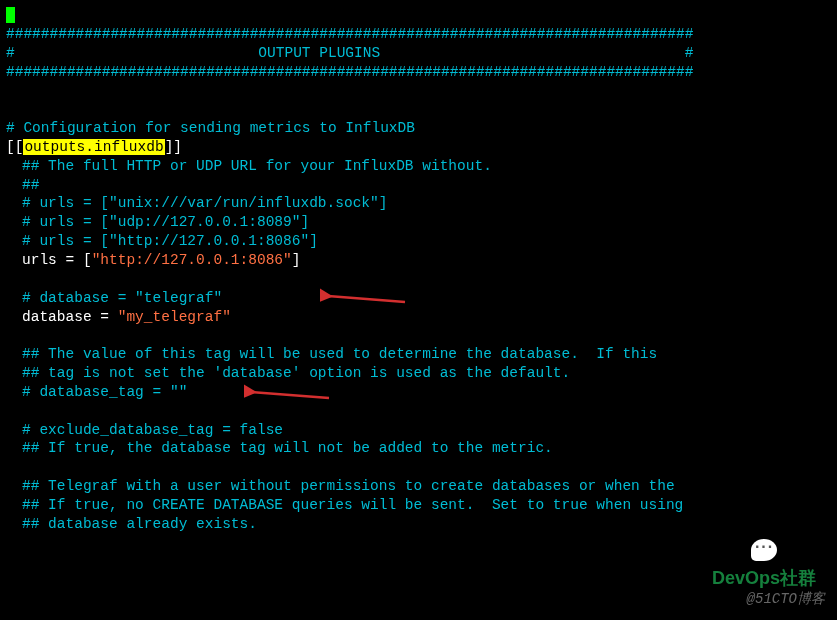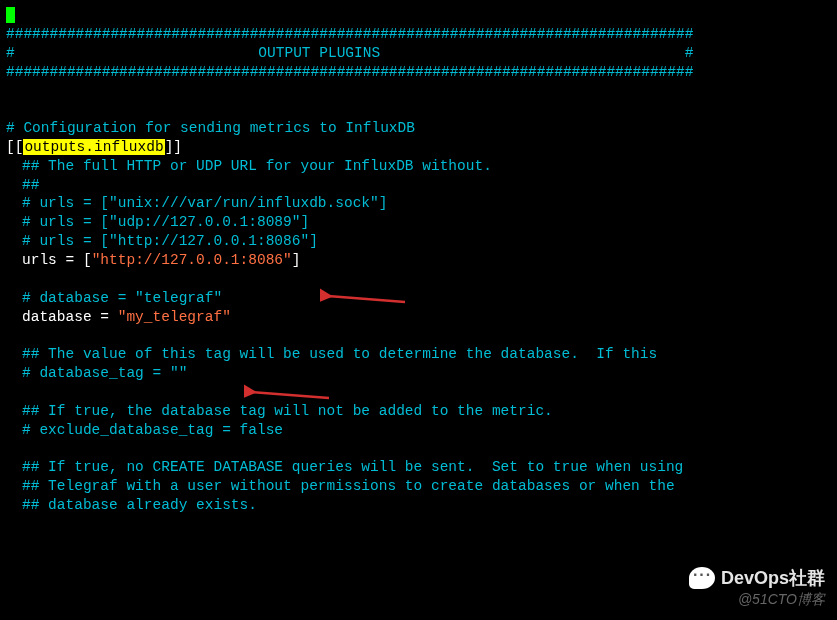--- a/index.html
+++ b/index.html
@@ -40,29 +40,30 @@
     .indent2 { padding-left: 16px; }
     .arrow {
       position: absolute;
       pointer-events: none;
     }
     .arrow svg {
       display: block;
     }
     .watermark-group {
       position: absolute;
-      right: 12px;
+      right: 21px;
       bottom: 30px;
-      color: #e5e5e5;
+      color: #15803d;
       font-family: Arial, sans-serif;
       font-size: 18px;
       font-weight: bold;
       display: flex;
       align-items: center;
       gap: 6px;
+      flex-direction: column;
     }
     .chat-icon {
       width: 26px;
       height: 22px;
       background: #fff;
       border-radius: 50% 50% 50% 5px;
       position: relative;
     }
     .chat-icon::after {
       content: "···";
@@ -71,21 +72,21 @@
       position: absolute;
       top: -2px;
       left: 4px;
       letter-spacing: 1px;
     }
     .watermark-blog {
       position: absolute;
       right: 12px;
       bottom: 12px;
       color: #666;
-      font-family: Liberation Sans, sans-serif;
+      font-family: Liberation Mono, monospace;
       font-size: 14px;
       font-style: italic;
     }
   </style>
 </head>
 <body>
 
 <div>
   <div class="line"><span class="cursor"></span></div>
   <div class="line cyan">###############################################################################</div>
@@ -99,27 +100,28 @@
   <div class="line cyan indent2">##</div>
   <div class="line cyan indent2"># urls = ["unix:///var/run/influxdb.sock"]</div>
   <div class="line cyan indent2"># urls = ["udp://127.0.0.1:8089"]</div>
   <div class="line cyan indent2"># urls = ["http://127.0.0.1:8086"]</div>
   <div class="line indent2"><span class="white">urls = [</span><span class="orange">"http://127.0.0.1:8086"</span><span class="white">]</span></div>
   <div class="line">&nbsp;</div>
   <div class="line cyan indent2"># database = "telegraf"</div>
   <div class="line indent2"><span class="white">database = </span><span class="orange">"my_telegraf"</span></div>
   <div class="line">&nbsp;</div>
   <div class="line cyan indent2">## The value of this tag will be used to determine the database.  If this</div>
+  <div class="line cyan indent2">## tag is not set the 'database' option is used as the default.</div>
   <div class="line cyan indent2"># database_tag = ""</div>
   <div class="line">&nbsp;</div>
+  <div class="line cyan indent2"># exclude_database_tag = false</div>
   <div class="line cyan indent2">## If true, the database tag will not be added to the metric.</div>
-  <div class="line cyan indent2"># exclude_database_tag = false</div>
   <div class="line">&nbsp;</div>
+  <div class="line cyan indent2">## Telegraf with a user without permissions to create databases or when the</div>
   <div class="line cyan indent2">## If true, no CREATE DATABASE queries will be sent.  Set to true when using</div>
-  <div class="line cyan indent2">## Telegraf with a user without permissions to create databases or when the</div>
   <div class="line cyan indent2">## database already exists.</div>
 </div>
 
 <div class="arrow" style="left:320px; top:284px;">
   <svg width="90" height="24">
     <defs>
       <marker id="ah1" markerWidth="10" markerHeight="10" refX="2" refY="5" orient="auto">
         <polygon points="0,5 10,0 10,10" fill="#d32f2f"></polygon>
       </marker>
     </defs>

